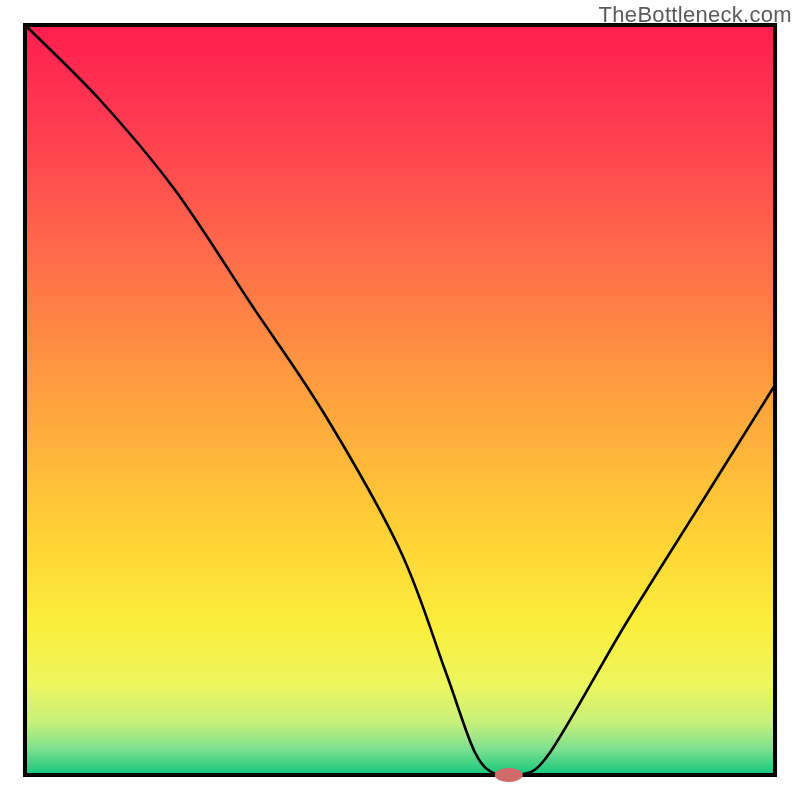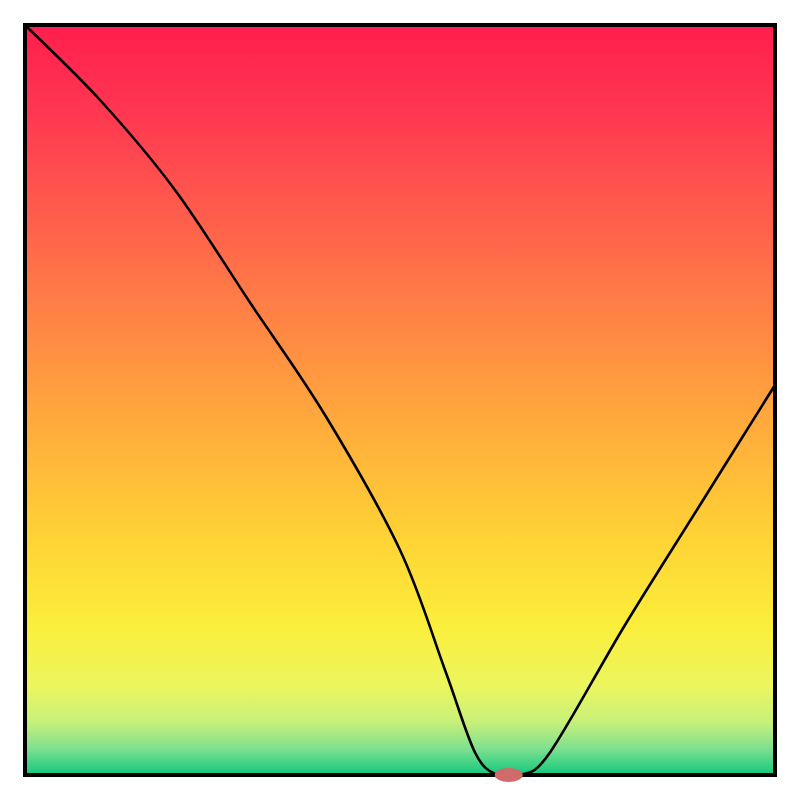--- a/index.html
+++ b/index.html
@@ -26,20 +26,21 @@
     z-index: 10;
   }
   svg.chart-svg {
     display: block;
   }
 </style>
 </head>
 <body>
 
 <div class="chart-wrap">
+  <div class="watermark">TheBottleneck.com</div>
   <svg class="chart-svg" width="800" height="800" viewBox="0 0 800 800">
     <defs>
       <linearGradient id="bgGrad" x1="0" y1="0" x2="0" y2="1">
           <stop offset="0%" stop-color="#ff1e4e"></stop>
           <stop offset="12%" stop-color="#ff3851"></stop>
           <stop offset="30%" stop-color="#ff6a4a"></stop>
           <stop offset="50%" stop-color="#ffa23e"></stop>
           <stop offset="68%" stop-color="#ffd235"></stop>
           <stop offset="80%" stop-color="#fbee3b"></stop>
           <stop offset="88%" stop-color="#ecf65e"></stop>

